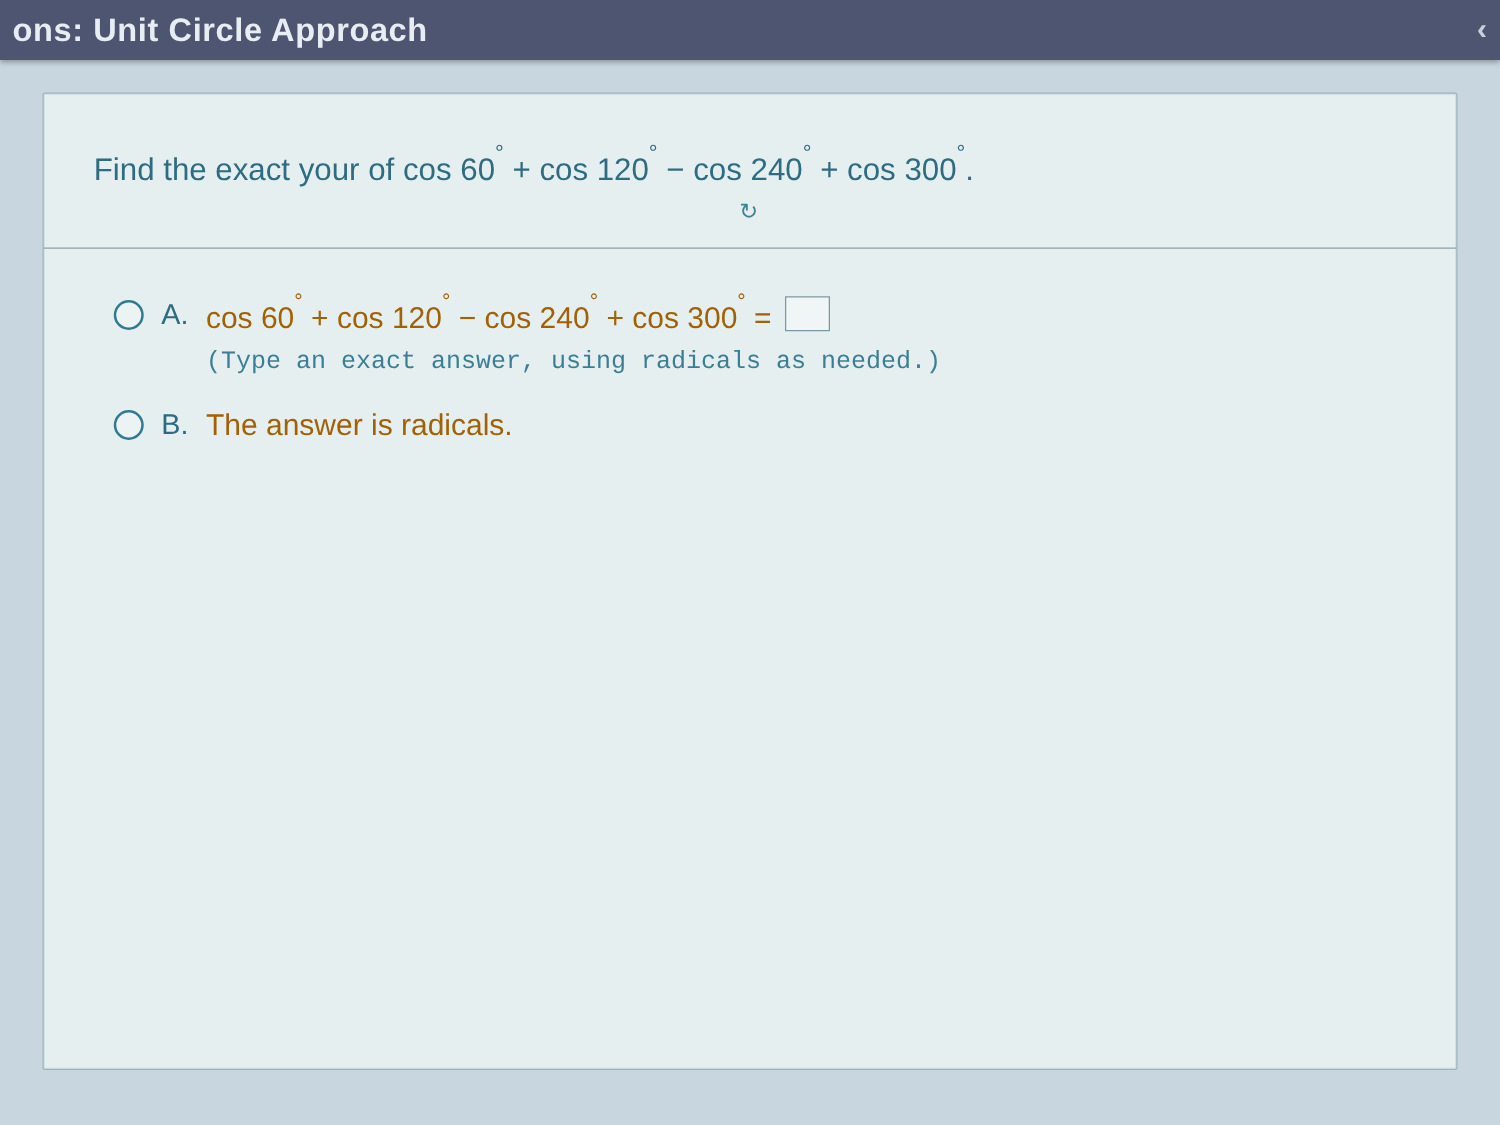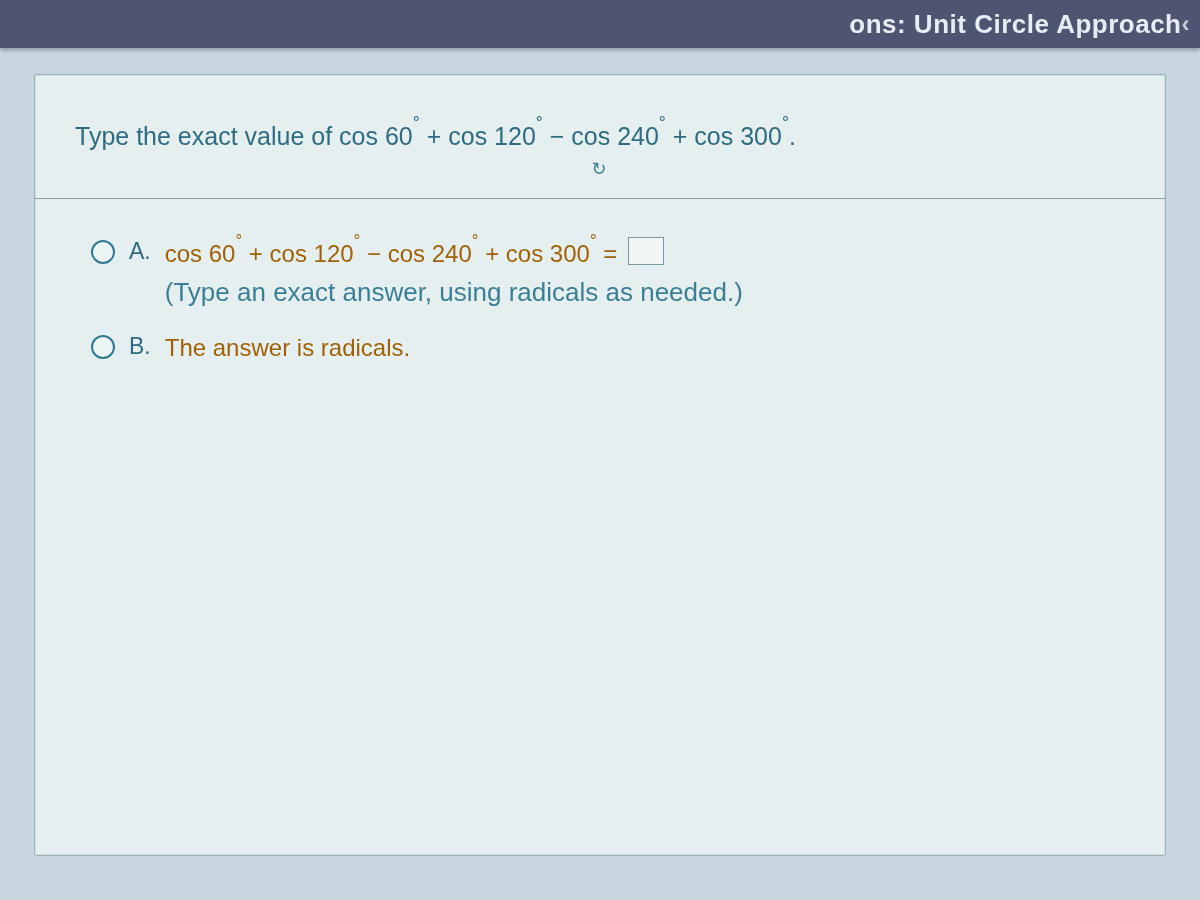--- a/index.html
+++ b/index.html
@@ -12,21 +12,21 @@
   }
   body {
     background: #c8d7df;
   }
   .topbar {
     height: 48px;
     background: #4d5570;
     color: #e8ecf3;
     display: flex;
     align-items: center;
-    justify-content: flex-end;
+    justify-content: space-between;
     padding: 0 10px;
     font-size: 26px;
     font-weight: 600;
     letter-spacing: 0.5px;
     box-shadow: 0 2px 4px rgba(0,0,0,0.3);
   }
   .topbar-title { white-space: nowrap; overflow: hidden; }
   .topbar-right {
     display: flex;
     align-items: center;
@@ -91,22 +91,23 @@
   .choice-body {
     flex: 1;
   }
   .choice-expr {
     color: #a16207;
     font-size: 24px;
     line-height: 1.35;
   }
   .choice-hint {
     color: #3a7f95;
-    font-size: 26px;
+    font-size: 20px;
     margin-top: 6px;
+    font-family: Liberation Mono, monospace;
   }
   .ansbox {
     display: inline-block;
     width: 34px;
     height: 26px;
     border: 1px solid #7a98a2;
     background: #f0f6f6;
     vertical-align: -3px;
     margin-left: 4px;
   }
@@ -118,21 +119,21 @@
 <div class="topbar">
   <div class="topbar-title">ons: Unit Circle Approach</div>
   <div class="topbar-right">
     <span class="nav-arrow">‹</span>
   </div>
 </div>
 
 <div class="page">
 
   <div class="question-block">
-    <span>Type the exact value of </span>
+    <span>Find the exact your of </span>
     <span><span>cos 60</span><sup>°</sup></span>
     <span> + </span>
     <span><span>cos 120</span><sup>°</sup></span>
     <span> − </span>
     <span><span>cos 240</span><sup>°</sup></span>
     <span> + </span>
     <span><span>cos 300</span><sup>°</sup></span><span>.</span>
     <div class="refresh">↻</div>
   </div>
 

